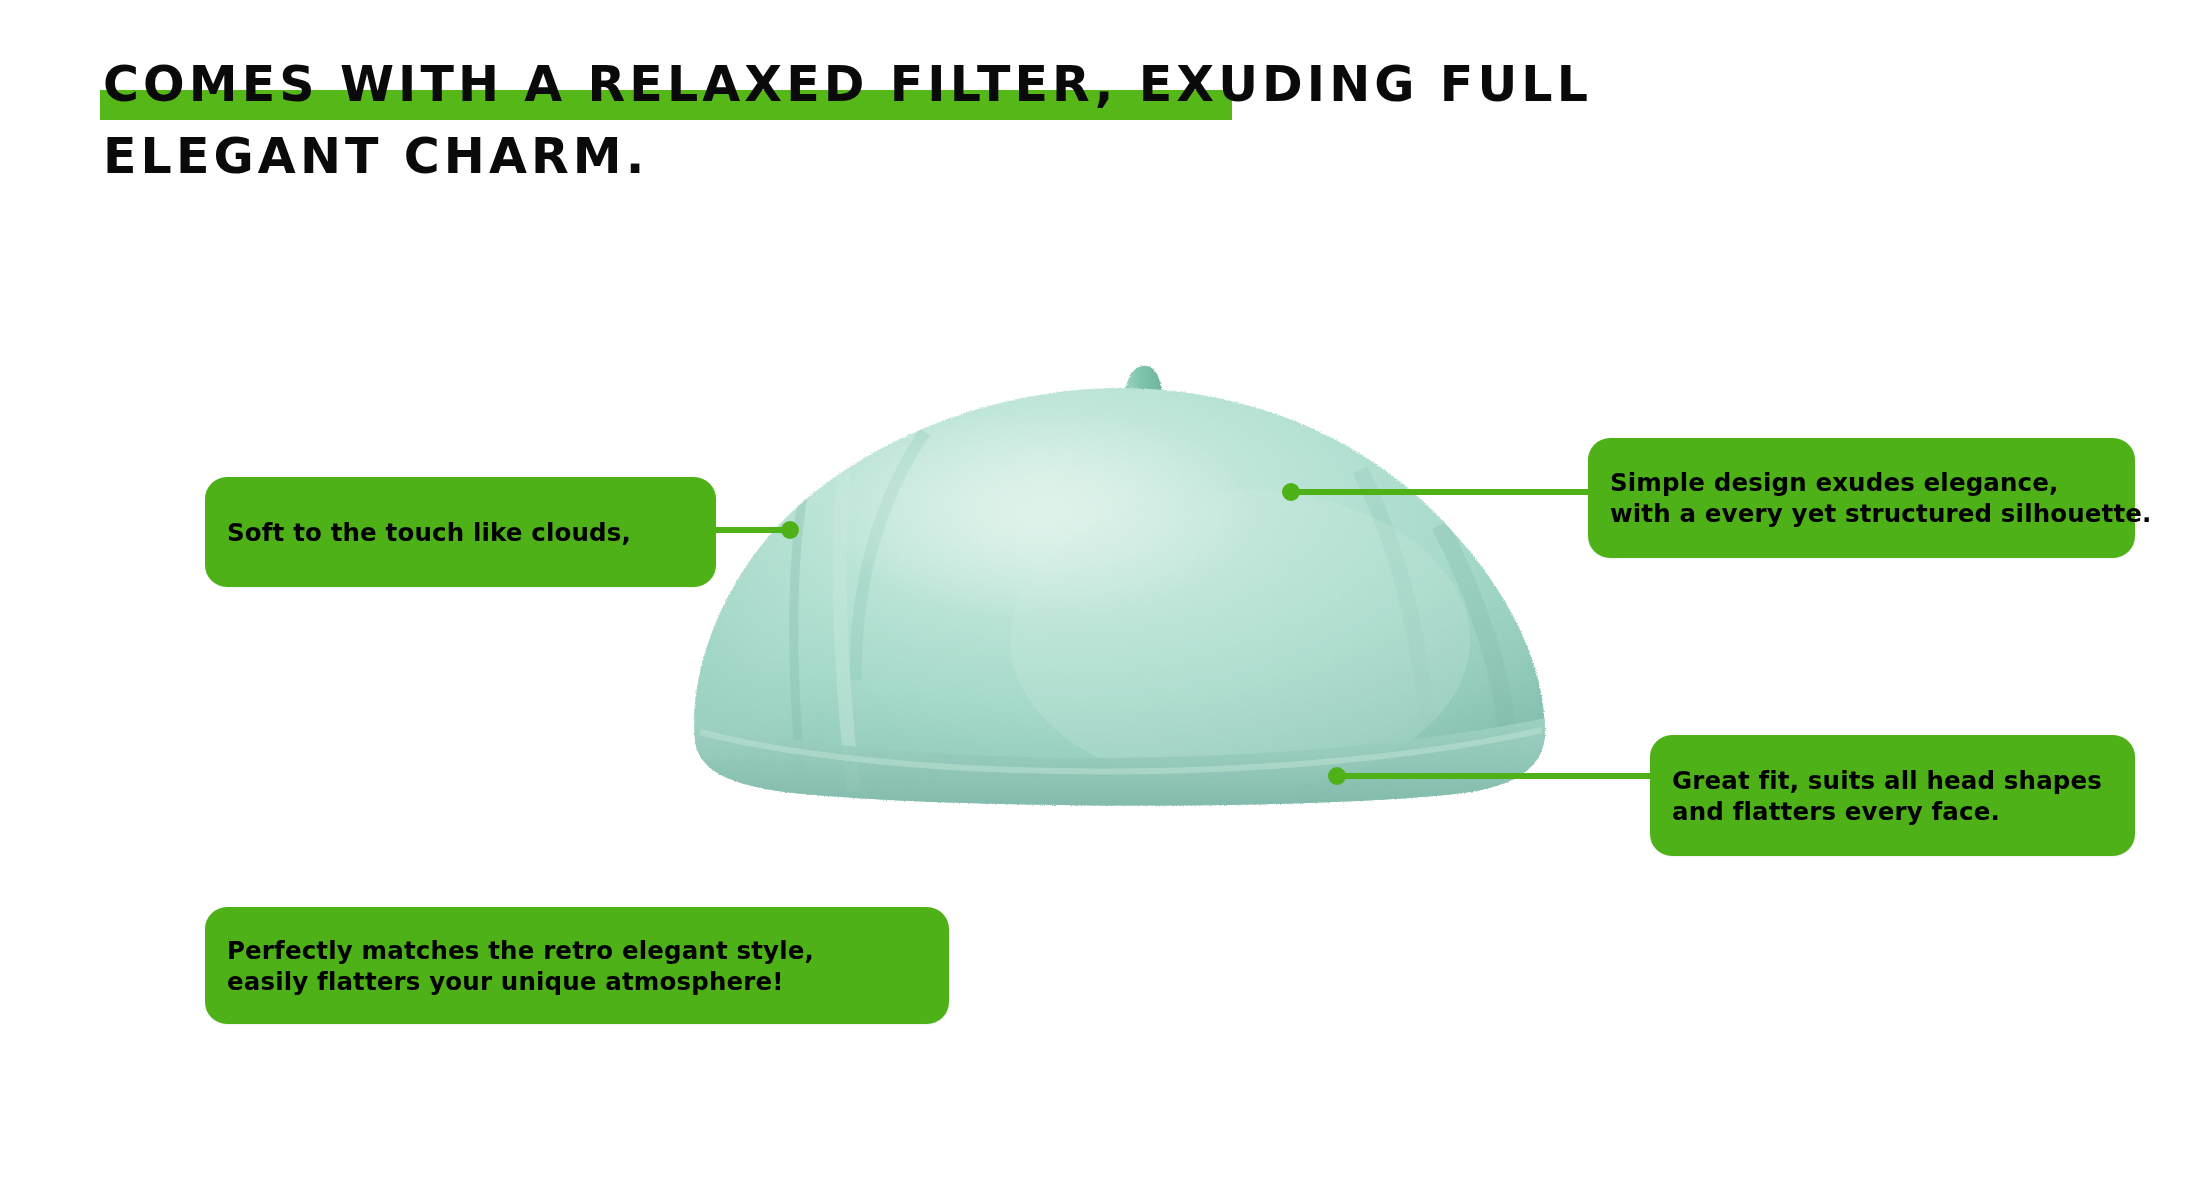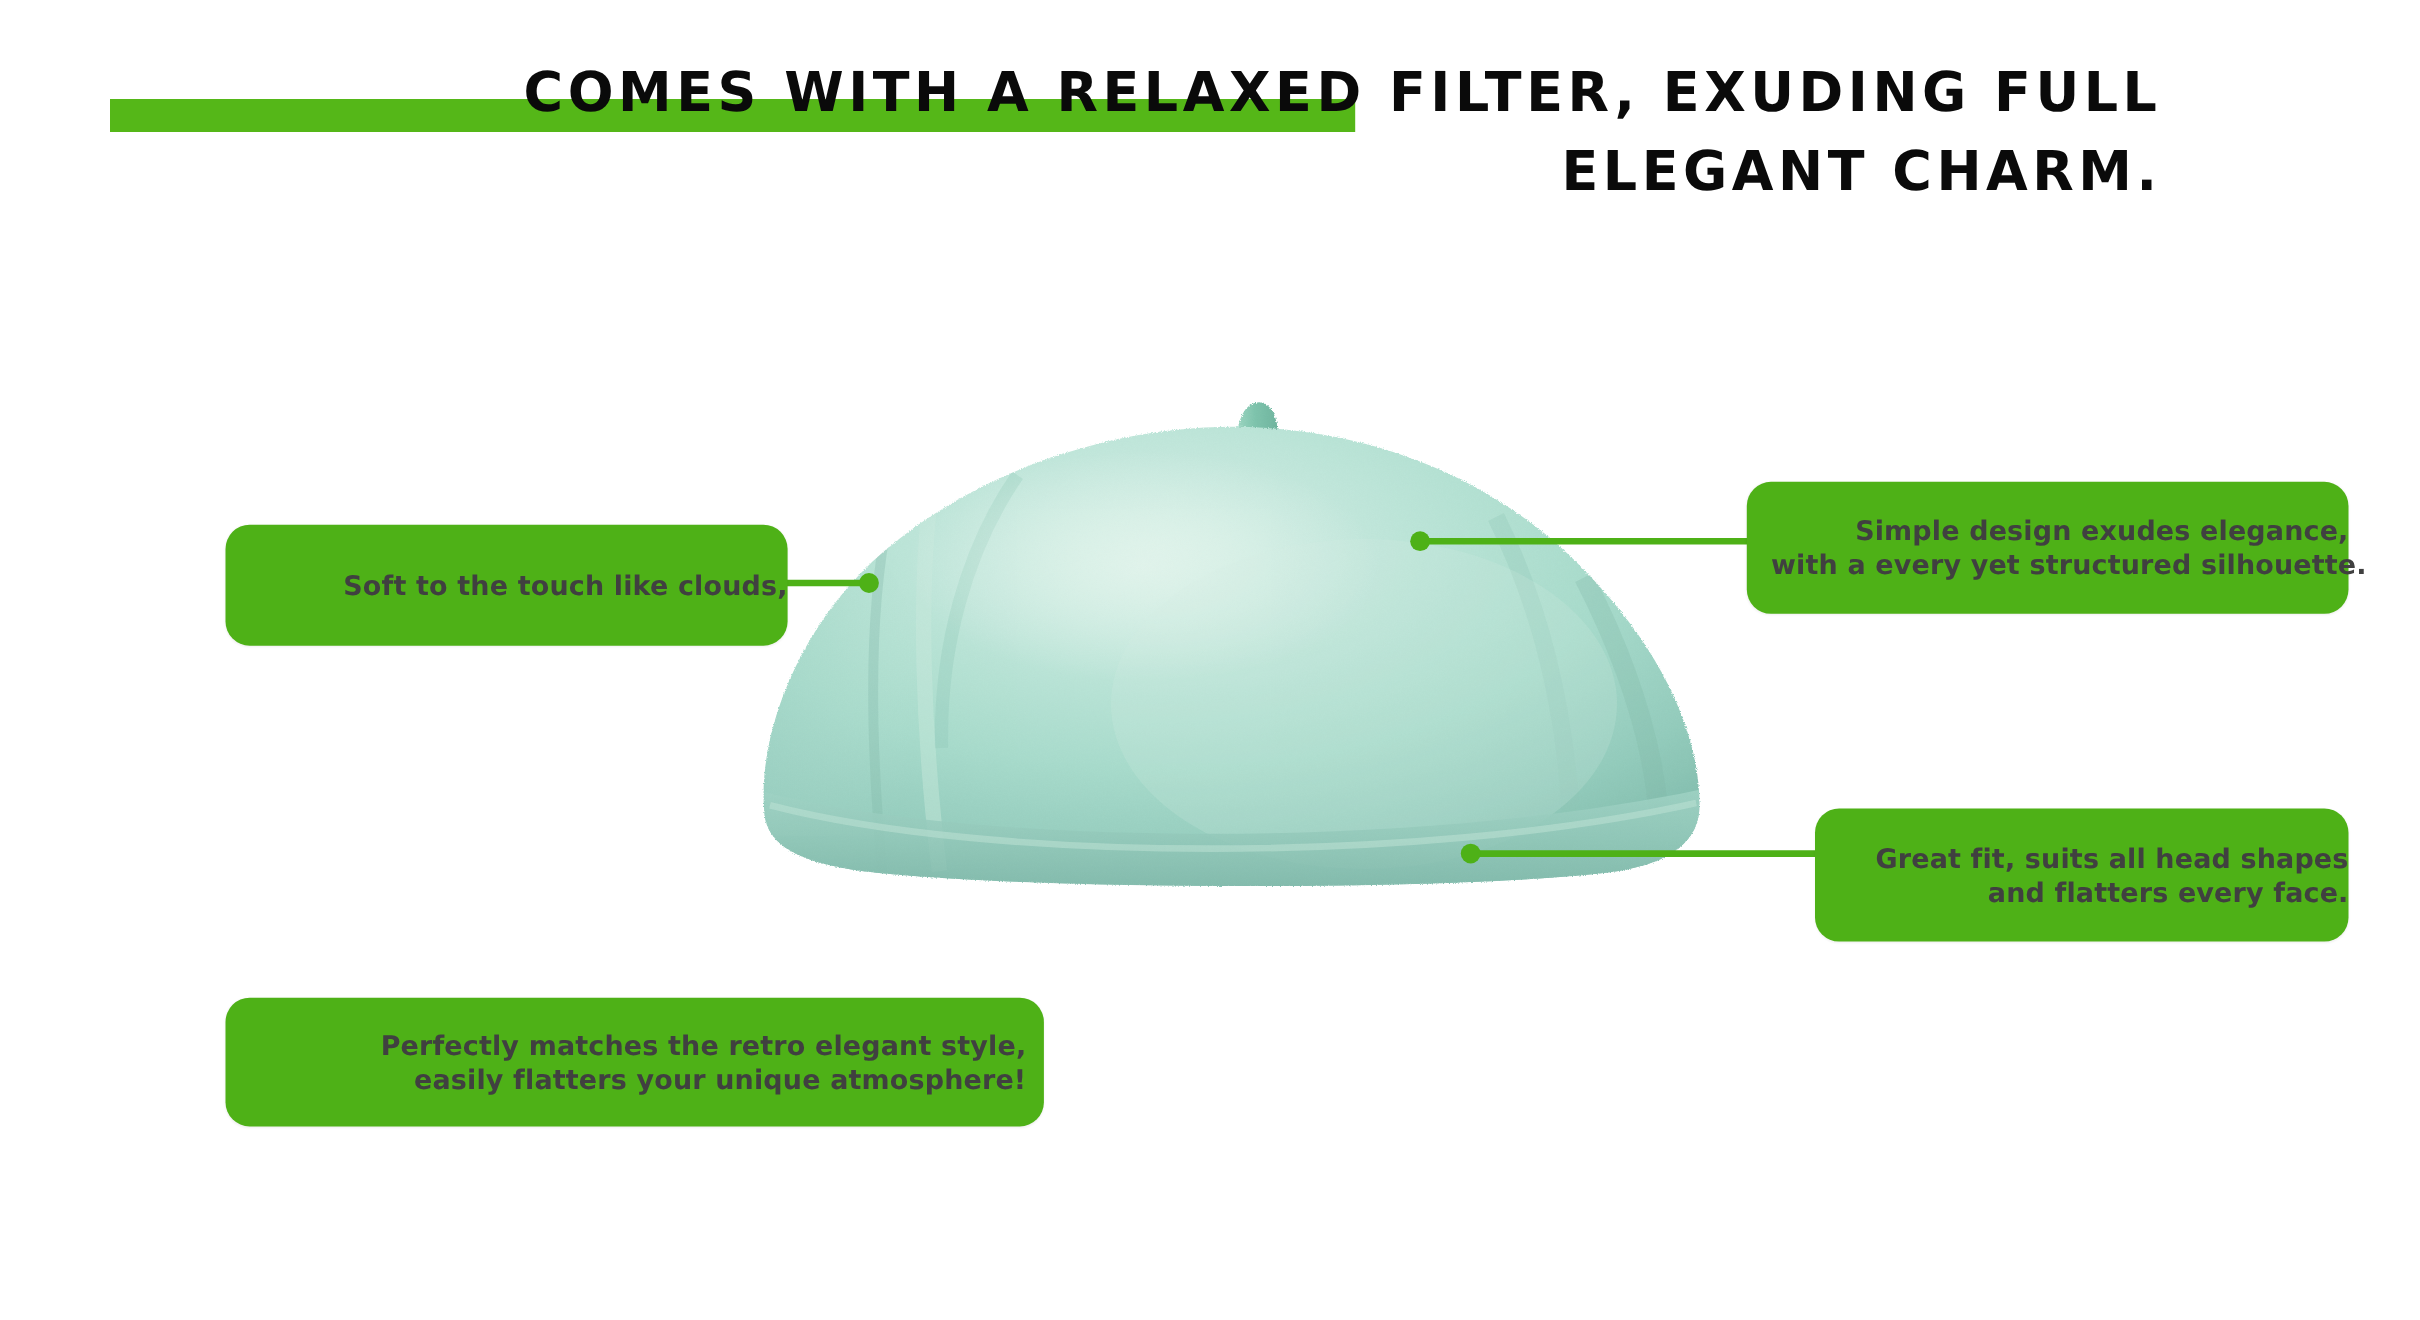--- a/index.html
+++ b/index.html
@@ -3,21 +3,21 @@
 <meta charset="utf-8">
 <style>
   html,body{margin:0;padding:0;}
   body{
     width:2200px;height:1200px;
     background:#ffffff;
     font-family:"DejaVu Sans", sans-serif;
     overflow:hidden;
     position:relative;
   }
-  #stage{position:absolute;left:0;top:0;width:2200px;height:1200px;background:#fff;text-align:right;}
+  #stage{position:absolute;left:0;top:0;width:2200px;height:1200px;background:#fff;}
 
   
   .title-wrap{position:absolute;left:103px;top:48px;width:1900px;}
   .title-line{
     position:relative;
     font-family:"DejaVu Sans", sans-serif;
     font-weight:bold;
     font-size:50px;
     line-height:72px;
     letter-spacing:4.2px;
@@ -45,21 +45,21 @@
     background:#4EB117;
     border-radius:22px;
     box-sizing:border-box;
     display:flex;
     flex-direction:column;
     justify-content:center;
     z-index:6;
     box-shadow:0 1px 2px rgba(0,0,0,0.06);
   }
   .callout .ln{
-    color:#404040;
+    color:#000000;
     font-family:"DejaVu Sans", sans-serif;
     font-weight:bold;
     font-size:24.5px;
     line-height:31px;
     letter-spacing:0.15px;
     white-space:nowrap;
   }
   .c1{left:205px;top:477px;width:511px;height:110px;padding:0 0 0 22px;}
   .c2{left:1588px;top:438px;width:547px;height:120px;padding:0 0 0 22px;}
   .c3{left:1650px;top:735px;width:485px;height:121px;padding:0 0 0 22px;}

